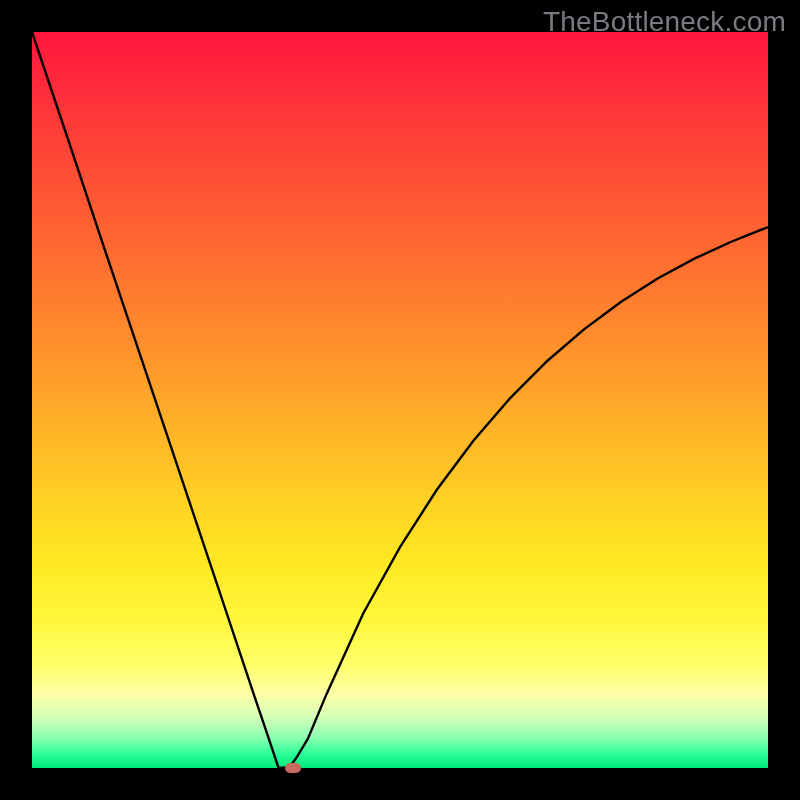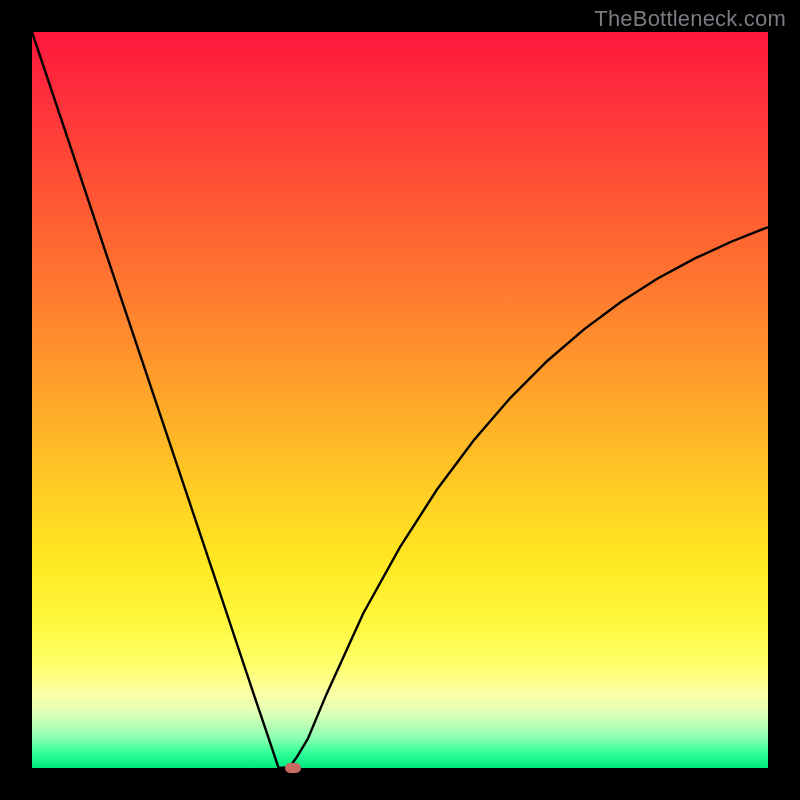--- a/index.html
+++ b/index.html
@@ -33,21 +33,21 @@
       #87ffb0 96%,
       #2fff98 98%,
       #00e97e 100%
     );
   }
   .watermark {
     position: absolute;
     top: 6px;
     right: 14px;
     color: #7a7a82;
-    font-size: 22px;
+    font-size: 28px;
     letter-spacing: 0.2px;
     z-index: 5;
   }
   svg.curve {
     position: absolute;
     left: 0; top: 0;
     width: 736px; height: 736px;
     overflow: visible;
   }
   .curve path {

